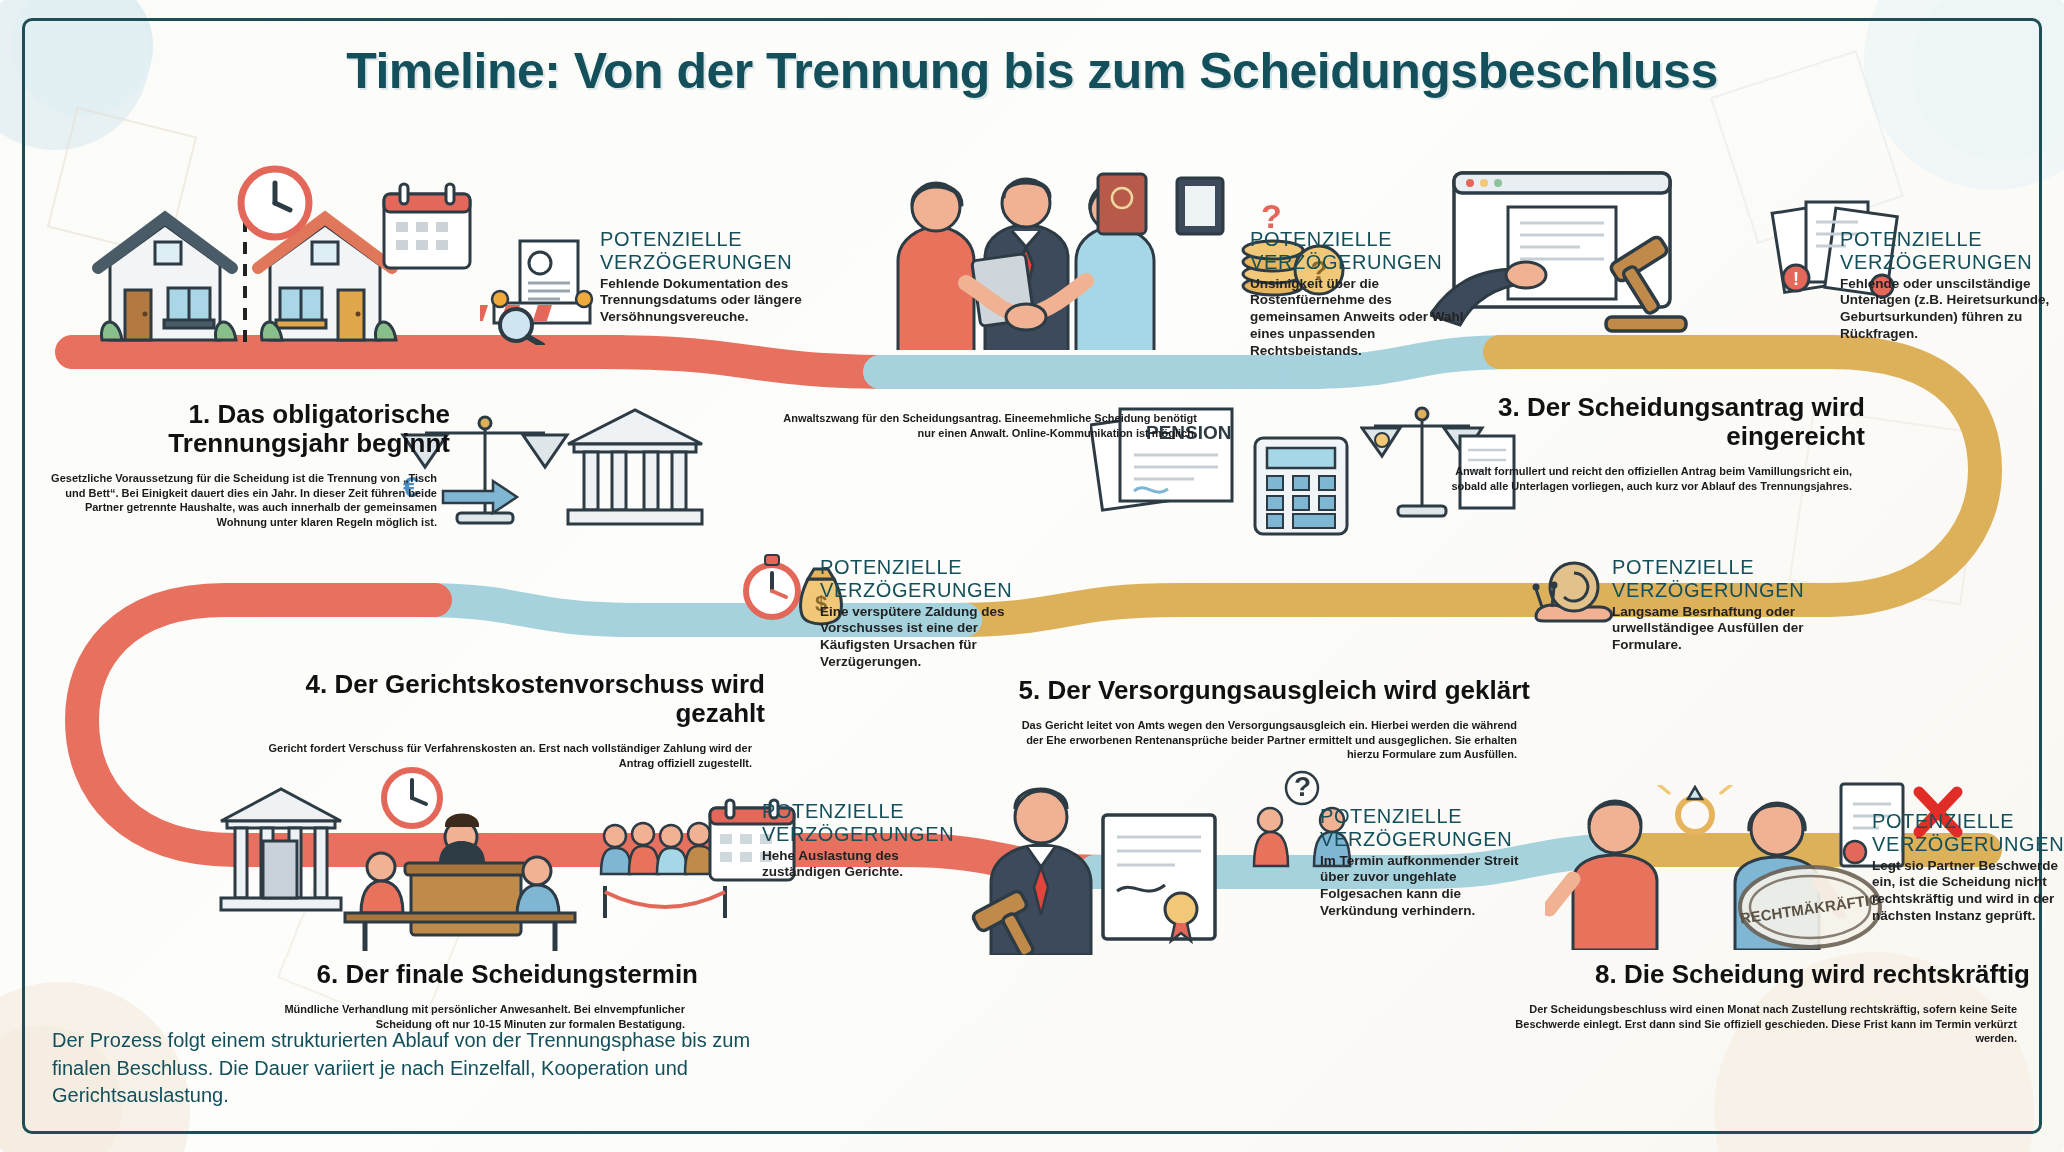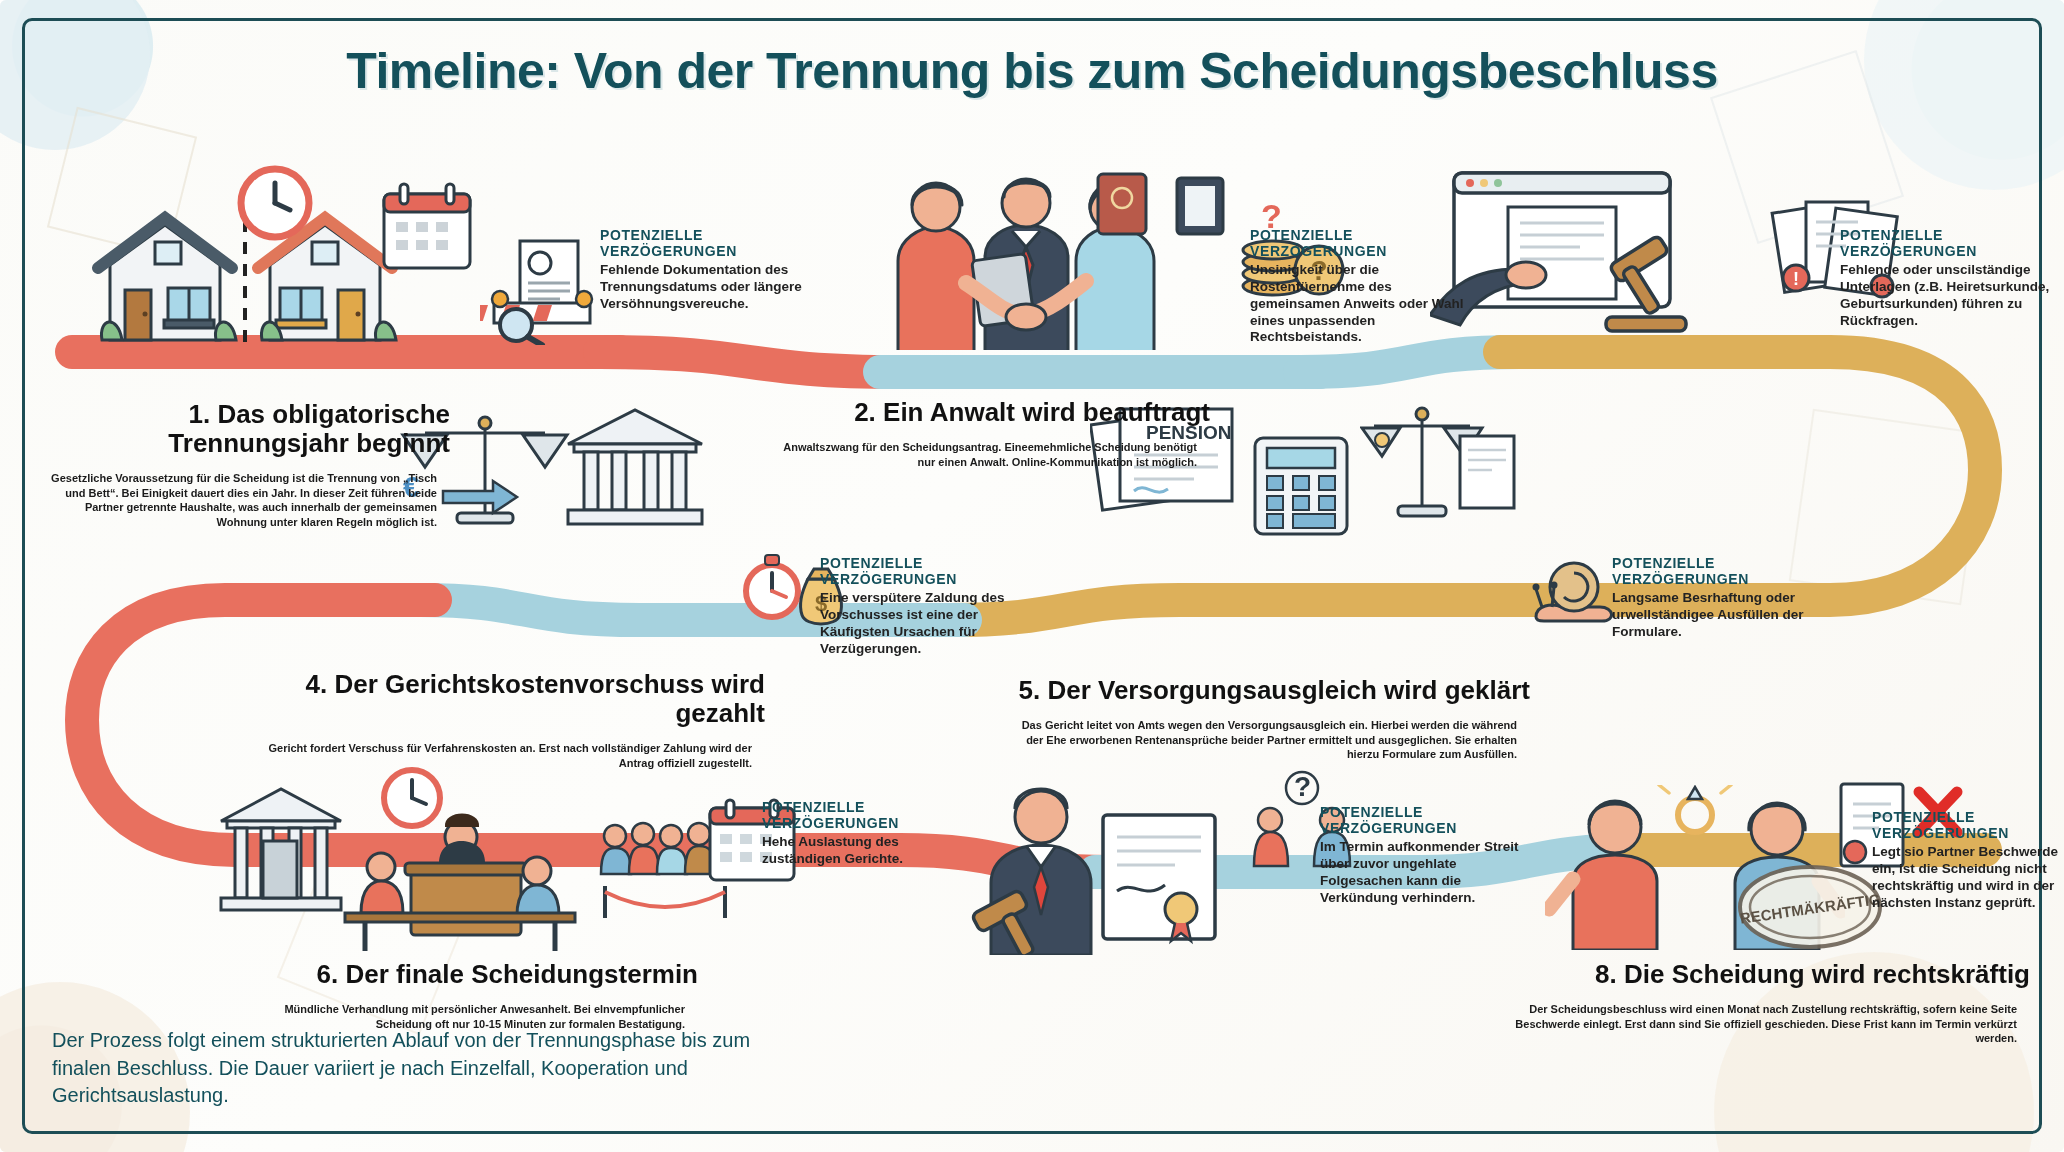--- a/index.html
+++ b/index.html
@@ -50,21 +50,21 @@
   .step h3{
     margin:0 0 4px 0;font-size:26px;font-weight:bold;line-height:1.12;color:#111;
   }
   .step p{
     margin:13px;font-size:11px;line-height:1.32;font-weight:bold;color:#1b1b1b;
   }
 
   
   .delay{position:absolute;width:215px;}
   .delay .dhead{
-    font-size:14px;font-weight:bold;letter-spacing:.6px;color:#14505b;
+    font-size:20px;font-weight:normal;letter-spacing:.6px;color:#14505b;
     line-height:1.14;text-transform:uppercase;margin-bottom:2px;
   }
   .delay .dbody{font-size:13.5px;font-weight:bold;line-height:1.25;color:#222;}
 
   
   .footer{
     position:absolute;left:52px;bottom:42px;width:760px;
     font-size:20px;font-weight:normal;line-height:1.38;color:#13505b;
   }
 
@@ -492,24 +492,27 @@
         <line x1="122" y1="22" x2="84" y2="62"></line>
     </g>
   </svg>
 
   <div class="step" style="left:20px;top:400px;width:430px;">
     <h3>1. Das obligatorische Trennungsjahr beginnt</h3>
     <p>Gesetzliche Voraussetzung für die Scheidung ist die Trennung von „Tisch und Bett“. Bei Einigkeit dauert dies ein Jahr. In dieser Zeit führen beide Partner getrennte Haushalte, was auch innerhalb der gemeinsamen Wohnung unter klaren Regeln möglich ist.</p>
   </div>
 
   <div class="step" style="left:770px;top:398px;width:440px;">
-    <h3>2. Ein Anwalt wird beauftragt</h3>
     <p>Anwaltszwang für den Scheidungsantrag. Eineemehmliche Scheidung benötigt nur einen Anwalt. Online-Kommunikation ist möglich.</p>
   </div>
 
+  <div class="step" style="left:1405px;top:393px;width:460px;">
+    <h3>3. Der Scheidungsantrag wird eingereicht</h3>
+    <p>Anwalt formullert und reicht den offiziellen Antrag beim Vamillungsricht ein, sobald alle Unterlagen vorliegen, auch kurz vor Ablauf des Trennungsjahres.</p>
+  </div>
 
   <div class="step" style="left:255px;top:670px;width:510px;">
     <h3>4. Der Gerichtskostenvorschuss wird gezahlt</h3>
     <p>Gericht fordert Verschuss für Verfahrenskosten an. Erst nach vollständiger Zahlung wird der Antrag offiziell zugestellt.</p>
   </div>
 
   <div class="step" style="left:1000px;top:676px;width:530px;">
     <h3>5. Der Versorgungsausgleich wird geklärt</h3>
     <p>Das Gericht leitet von Amts wegen den Versorgungsausgleich ein. Hierbei werden die während der Ehe erworbenen Rentenansprüche beider Partner ermittelt und ausgeglichen. Sie erhalten hierzu Formulare zum Ausfüllen.</p>
   </div>

